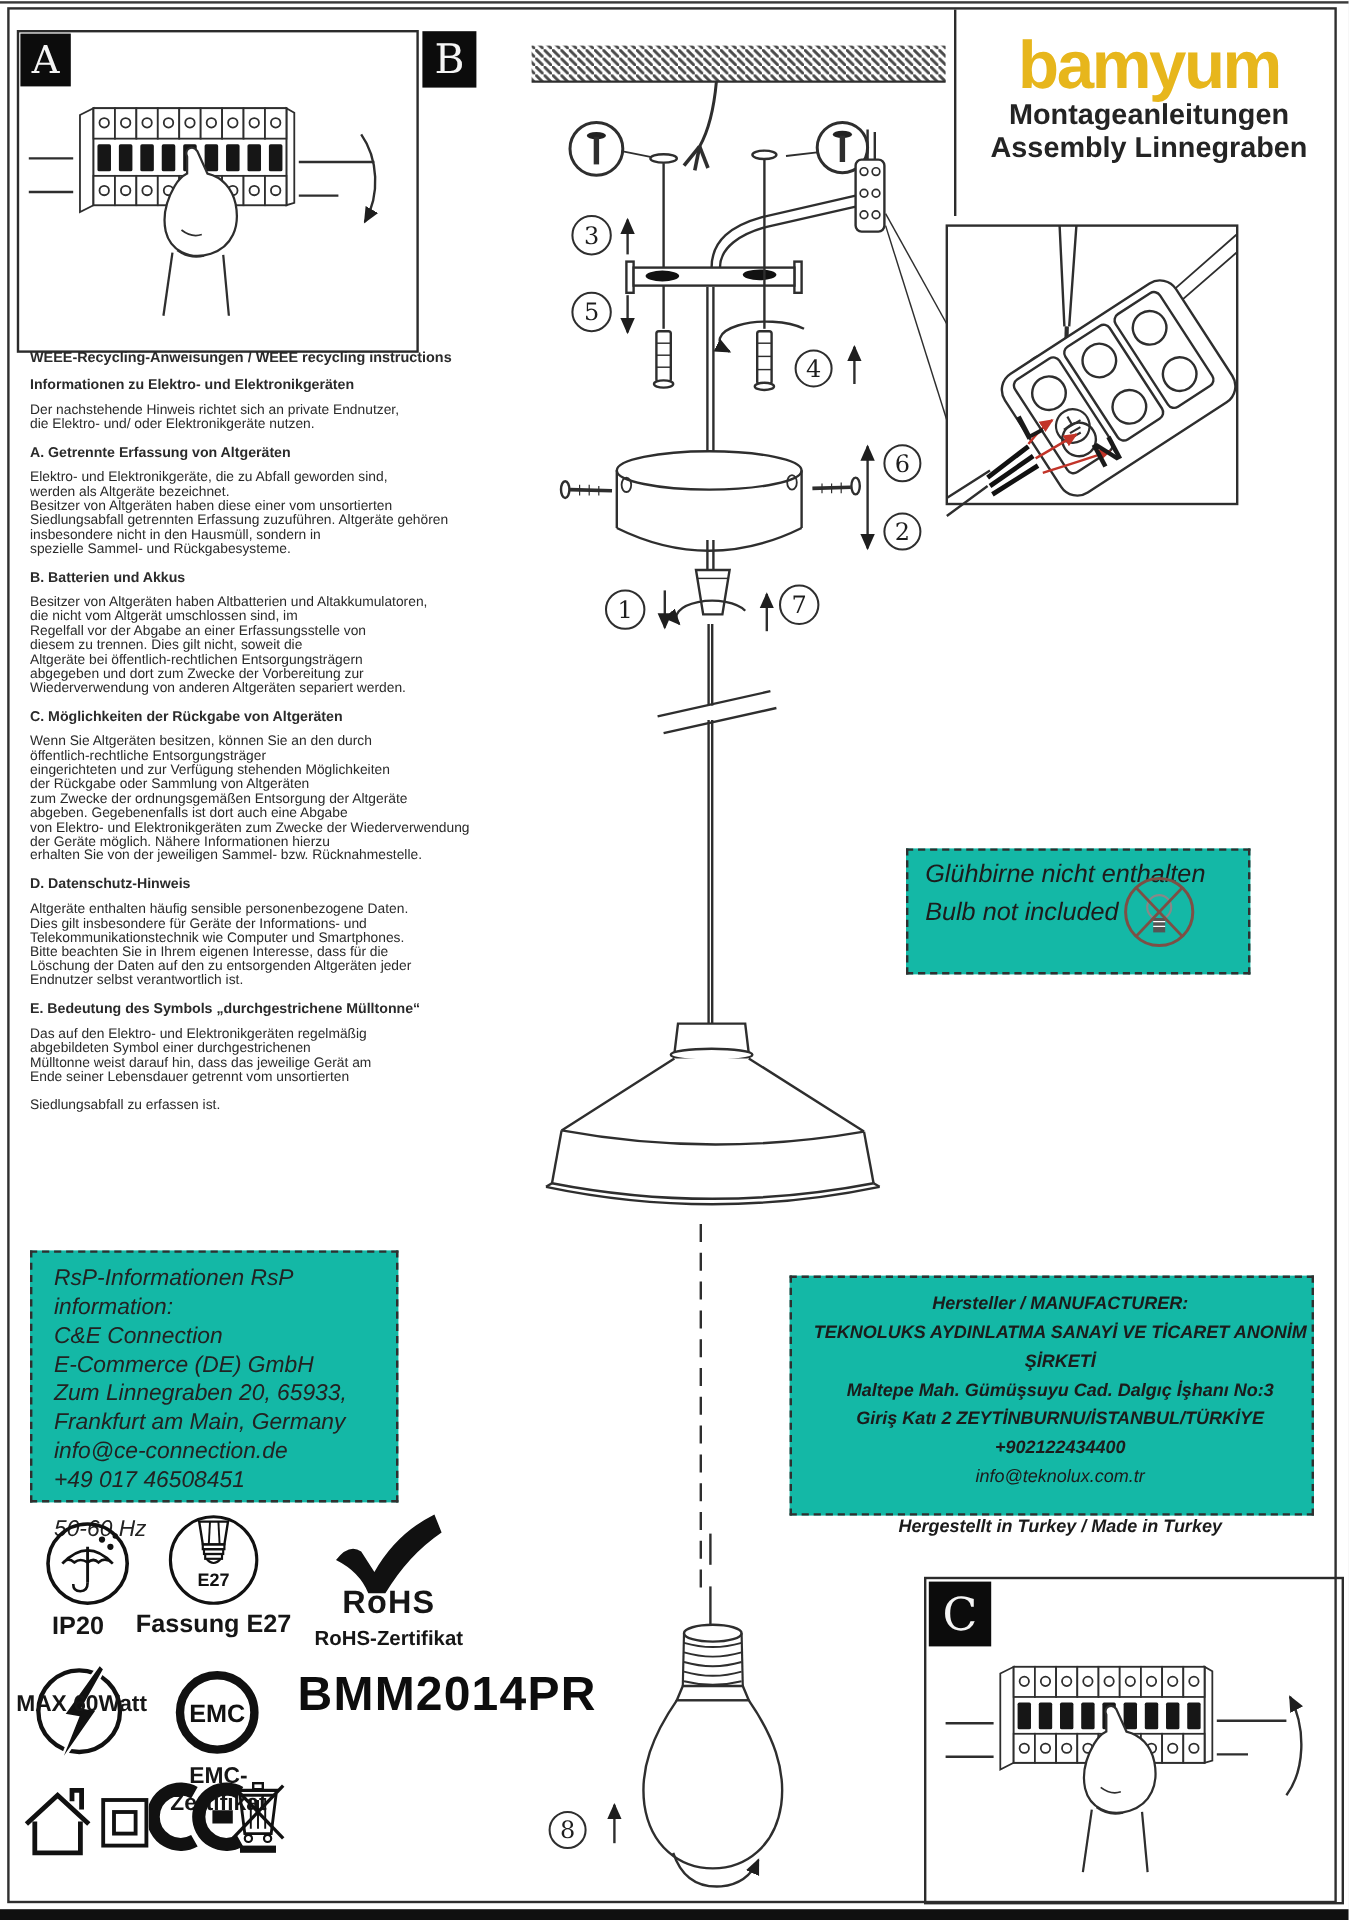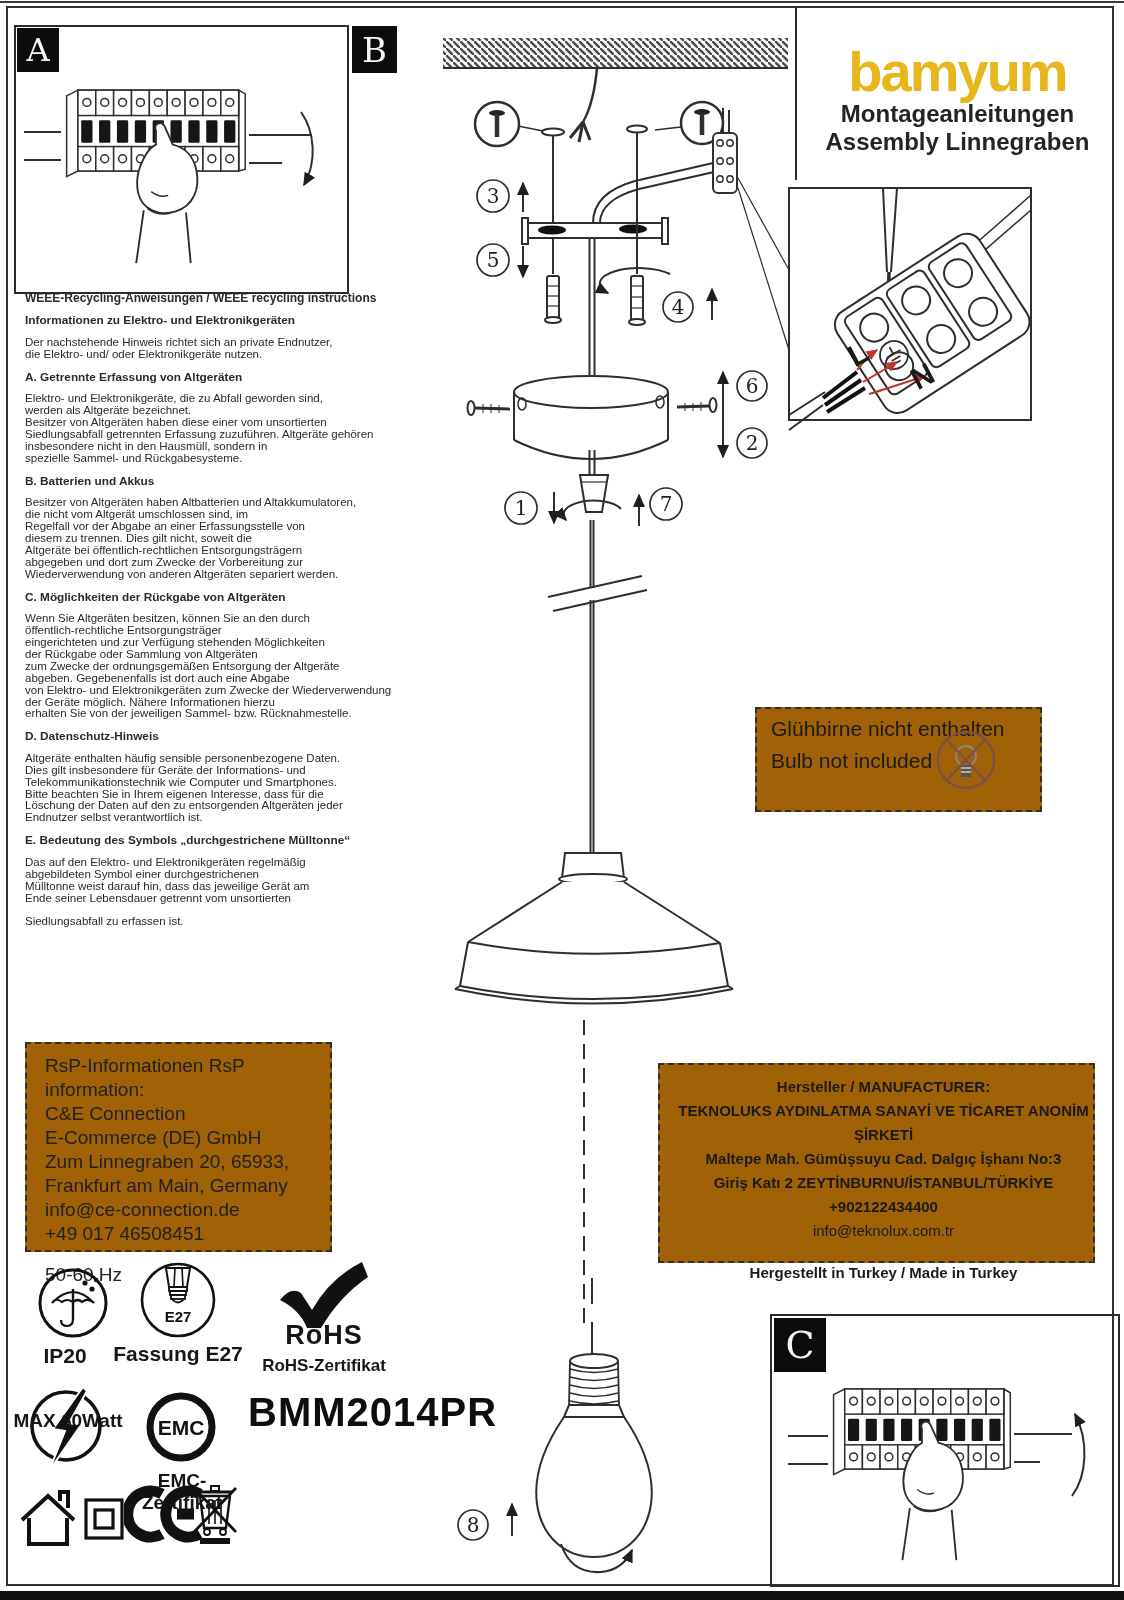--- a/index.html
+++ b/index.html
@@ -9,29 +9,29 @@
   .frame{left:6px;top:6px;width:1104px;height:1576px;border:2px solid #2f2f2f;}
   .topline{left:0;top:1px;width:1124px;height:2px;background:#3a3a3a;}
   .botbar{left:0;top:1591px;width:1124px;height:9px;background:#101010;}
   .panelbox{border:2px solid #2b2b2b;background:#fff;}
   .plabel{background:#0c0c0c;color:#f5f5f5;display:flex;align-items:center;justify-content:center;
           font-family:"DejaVu Serif",serif;}
   svg{display:block;}
   .diagram{pointer-events:none;}
   
   .brand-wrap{left:795px;top:8px;width:321px;height:172px;border-left:2px solid #2b2b2b;text-align:center;}
-  .brand-name{margin-top:36px;font-size:56px;font-weight:700;letter-spacing:-2px;color:#E7B61C;line-height:1;}
+  .brand-name{margin-top:18px;font-size:56px;font-weight:700;letter-spacing:-2px;color:#E7B61C;line-height:1;}
   .brand-sub{font-size:24px;font-weight:700;color:#242424;line-height:1.15;}
   
   .weee{left:25px;top:292px;width:420px;font-size:11.5px;line-height:1.04;color:#2a2a2a;}
   .weee-title{font-weight:700;font-size:12px;margin-bottom:2px;}
   .weee-h{font-weight:700;font-size:11.8px;margin:10px 0 10px 0;}
   .weee-b{white-space:pre-line;}
   
-  .dashedbox{border:2px dashed #2f2f2f;background:#a16207;}
+  .dashedbox{border:2px dashed #2f2f2f;background:#14b8a6;font-style:italic;}
   .notice{left:755px;top:707px;width:283px;height:101px;}
   .notice-line{margin:8px 0 6px 14px;font-size:21px;color:#1c1c1c;}
   .rsp{left:25px;top:1042px;width:307px;height:210px;padding:10px 0 0 18px;box-sizing:border-box;}
   .rsp-line{font-size:19px;line-height:24px;color:#222;}
   .rsp-line:last-child{margin-top:17px;}
   .man{left:658px;top:1063px;width:437px;height:200px;padding:10px 0 0 14px;box-sizing:border-box;}
   .man-line{font-size:15px;line-height:24px;color:#1b1b1b;text-align:center;}
   .man-bold{font-weight:700;}
   .man-spacer{height:18px;}
   

